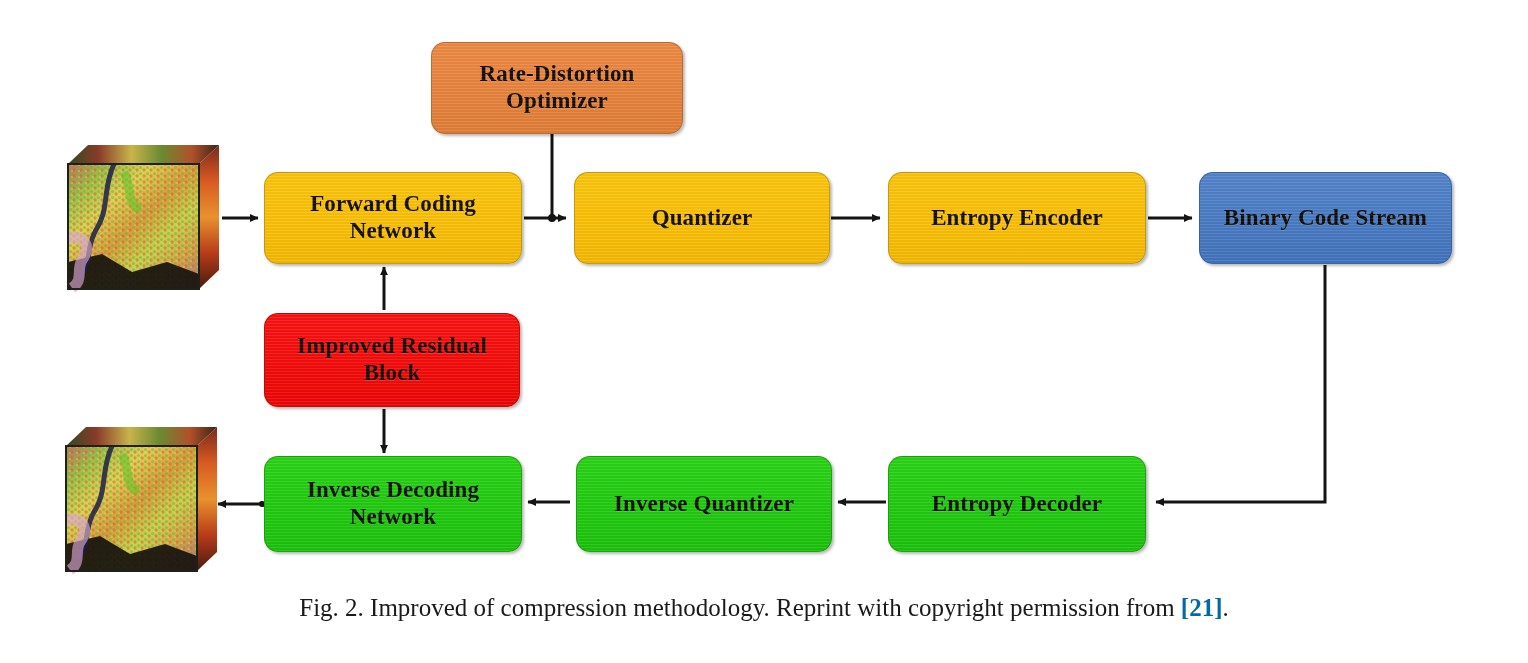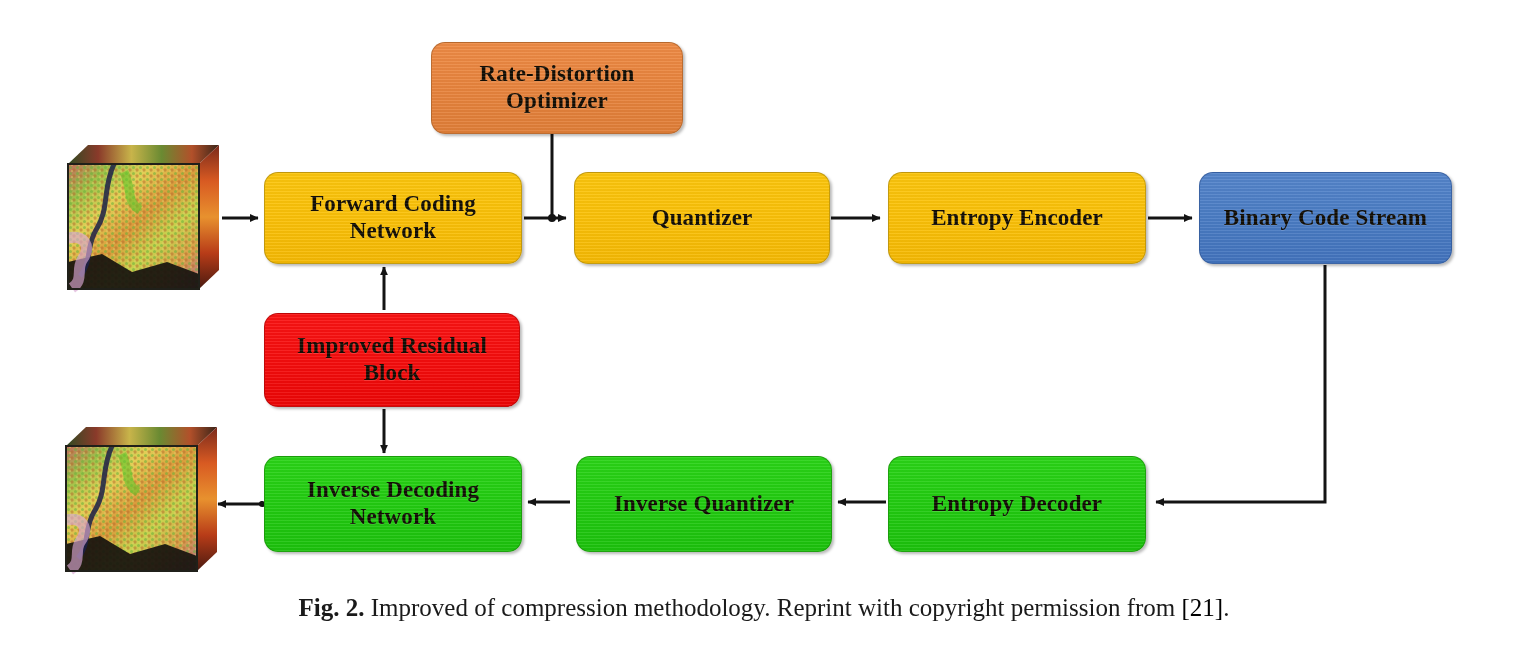--- a/index.html
+++ b/index.html
@@ -112,24 +112,25 @@
     top: 592px;
     width: 1528px;
     text-align: center;
     font-size: 25px;
     color: #1a1a1a;
     font-family: "Liberation Serif", "DejaVu Serif", serif;
     line-height: 1.3;
     white-space: nowrap;
   }
   #caption .fig-no {
+    font-weight: normal;
+  }
+  #caption .citation {
+    color: #0369a1;
     font-weight: bold;
-  }
-  #caption .citation {
-    color: #000000;
   }
 </style>
 </head>
 <body>
 
 <div id="figure-root">
 
   <div id="diagram">
 
     <svg id="connectors" viewBox="0 0 1528 590">

